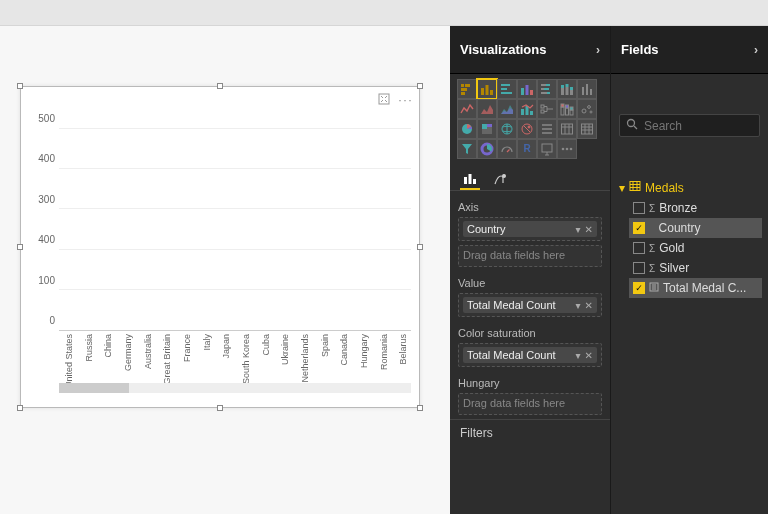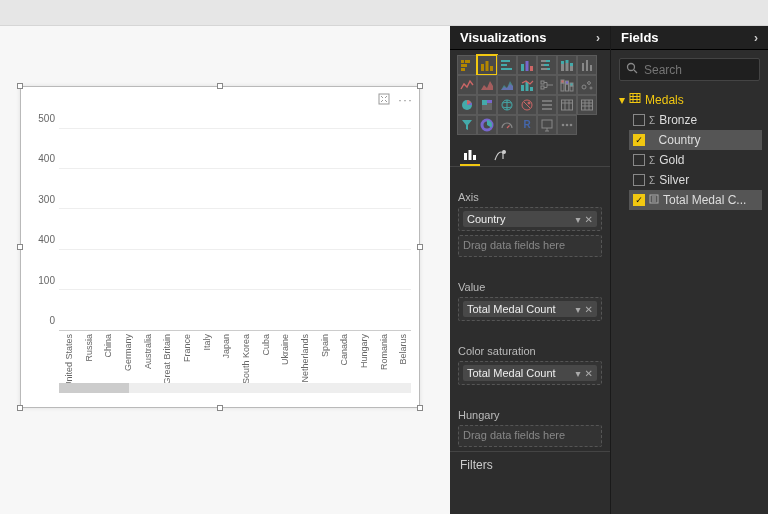--- a/index.html
+++ b/index.html
@@ -135,23 +135,23 @@
 
   
   .pane {
     width: 160px;
     background: #2d2d2d;
     color: #e8e8e8;
     display: flex;
     flex-direction: column;
     font-size: 12px;
   }
-  .pane + .pane { border-left: 1px solid #1a1a1a; width: 158px; }
+  .pane + .pane { border-left: 1px solid #1a1a1a; width: 158px; gap: 32px; }
   .pane-header {
-    padding: 4px 10px;
+    padding: 16px 10px;
     font-size: 13px;
     font-weight: 600;
     display: flex;
     align-items: center;
     justify-content: space-between;
     color: #fff;
     background:#212121;
     border-bottom:1px solid #000;
   }
   .chev { font-size: 12px; color:#ccc; }
@@ -181,21 +181,21 @@
   }
   .tab-ic {
     width: 20px; height: 22px;
     display: flex; align-items: center; justify-content: center;
     cursor: pointer;
     color:#ccc;
   }
   .tab-ic.active { border-bottom: 2px solid #f2c811; color:#fff; }
 
   .well-list { padding: 4px 8px; display:flex; flex-direction:column; gap:4px; overflow:hidden;}
-  .well-label { font-size: 11px; color: #bbb; margin-top: 20px; }
+  .well-label { font-size: 11px; color: #bbb; margin-top: 6px; }
   .well {
     border: 1px dashed #555;
     border-radius: 2px;
     min-height: 22px;
     padding: 3px 4px;
     font-size: 11px;
     color: #888;
     background: #333;
   }
   .pill {

